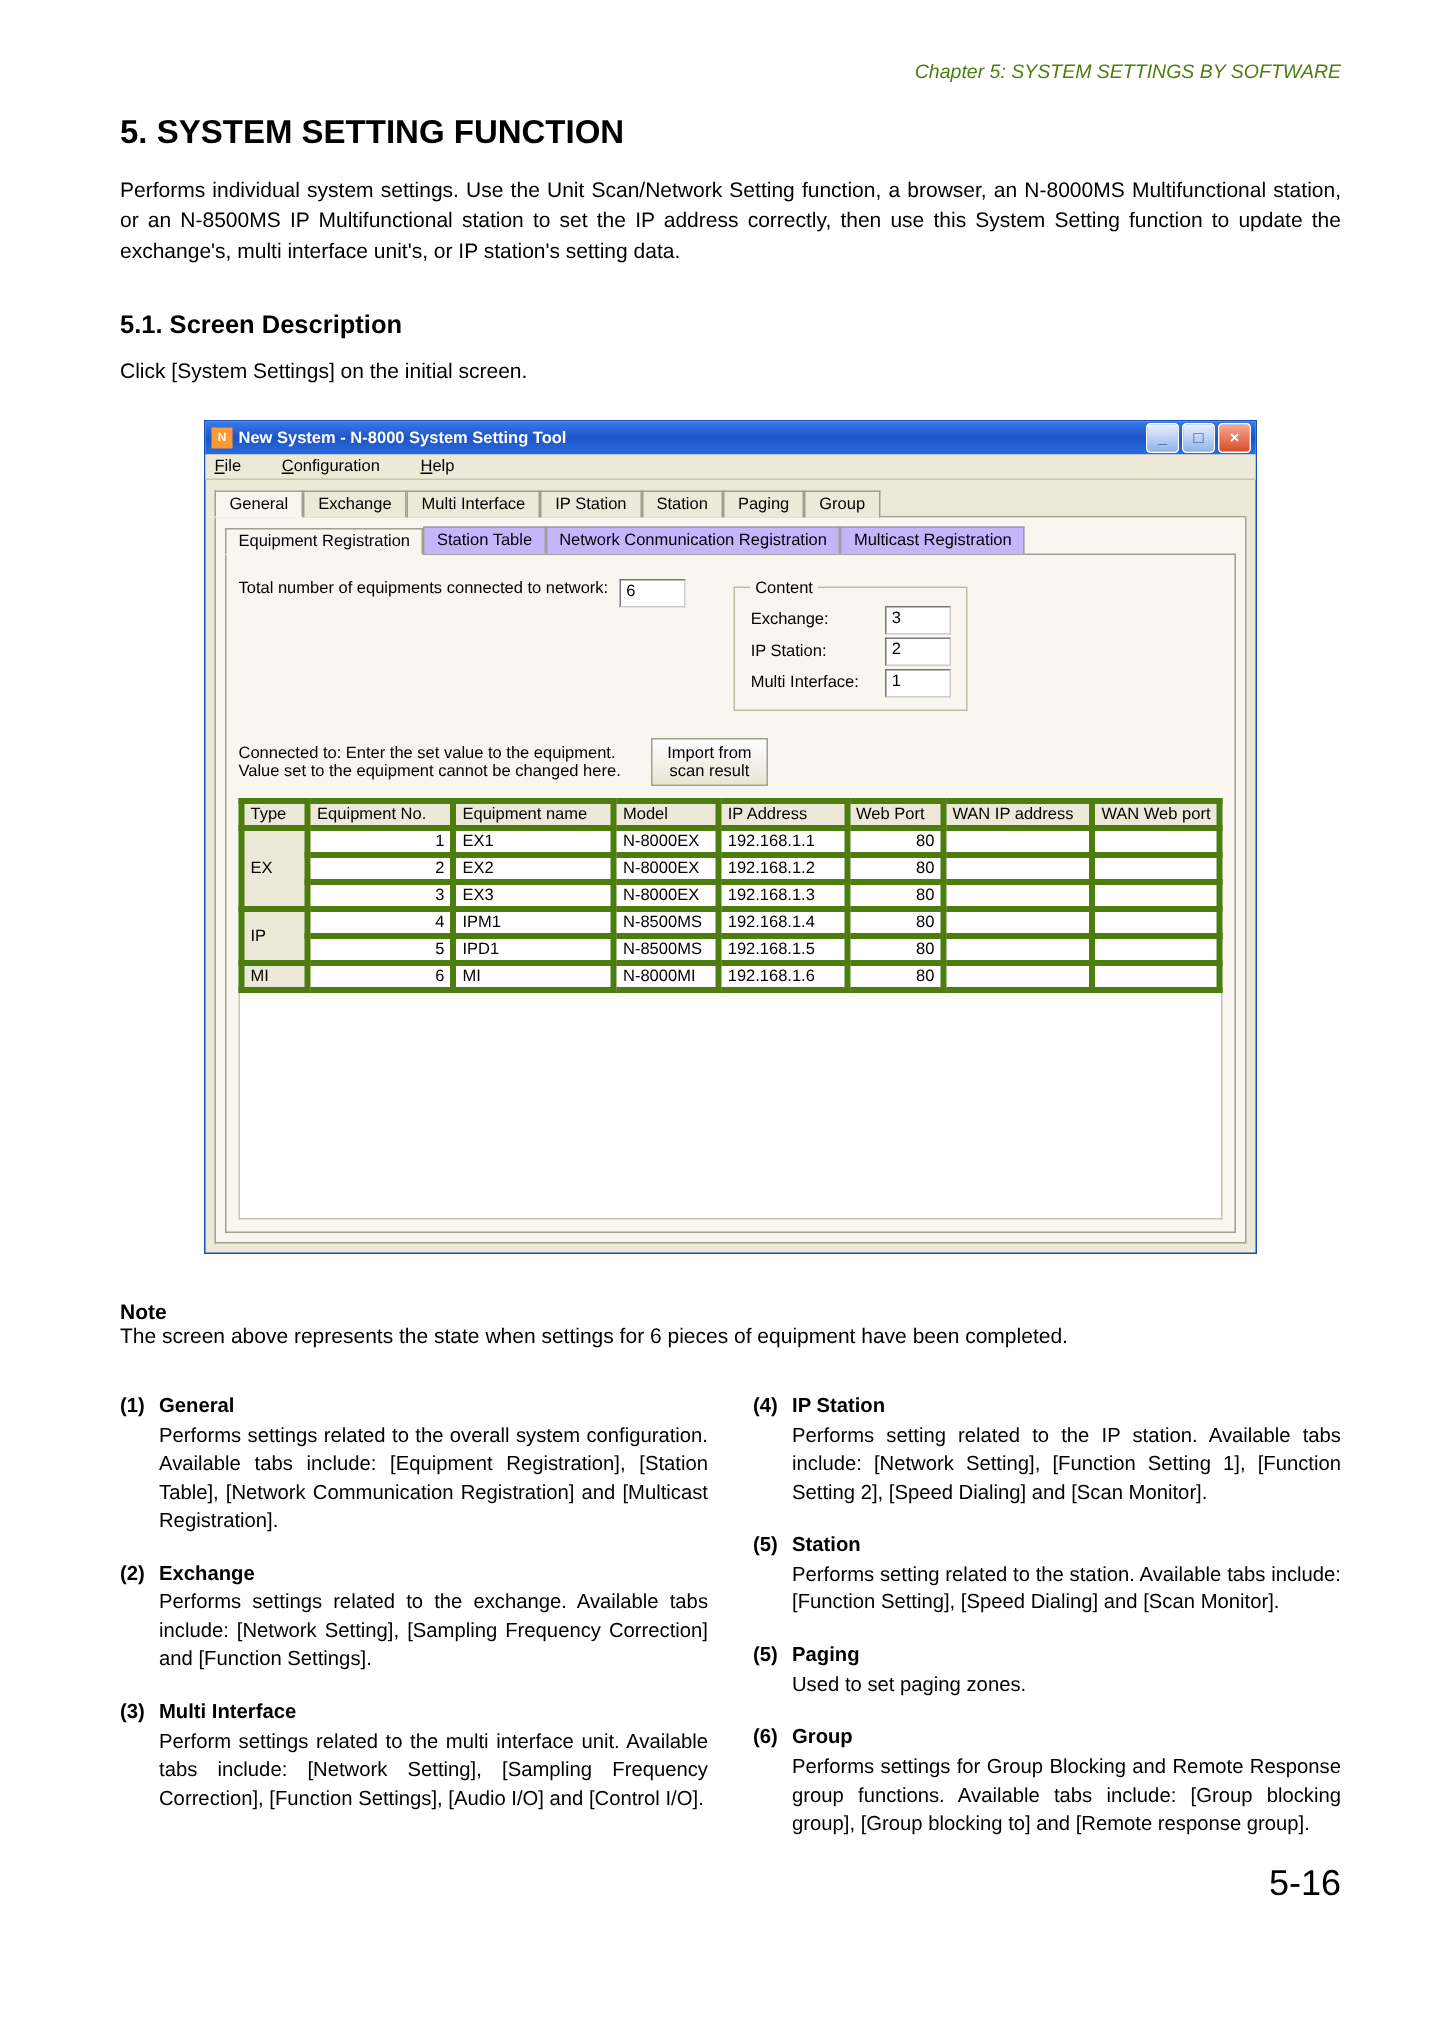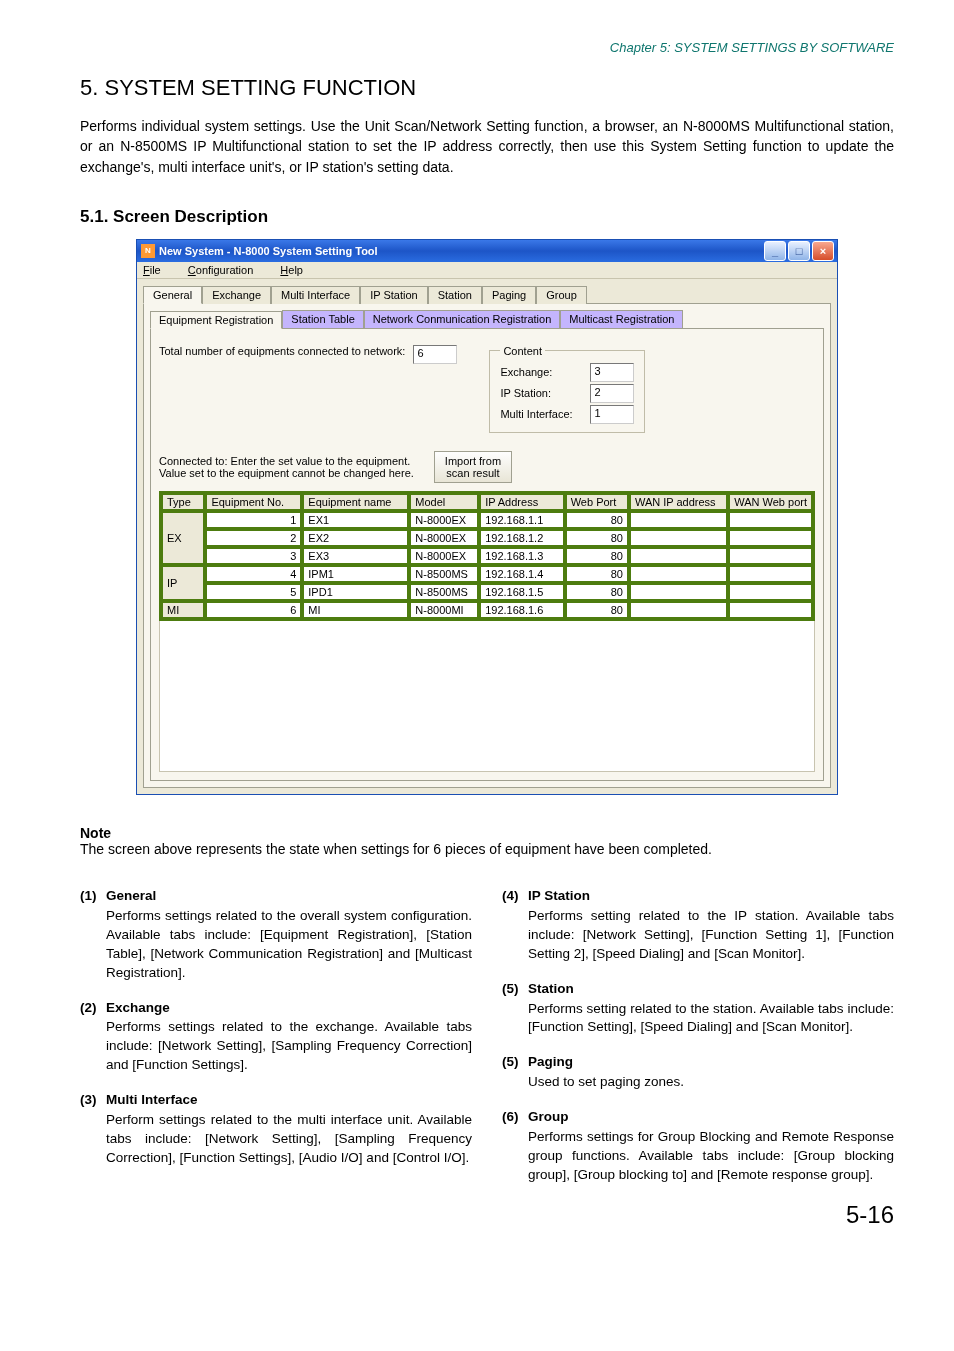--- a/index.html
+++ b/index.html
@@ -10,28 +10,28 @@
     color: #000;
     width: 954px;
   }
   .page {
     padding: 40px 60px 40px 80px;
     box-sizing: border-box;
     width: 954px;
   }
   .chapter-line {
     text-align: right;
-    color: #0f766e;
+    color: #4d7c0f;
     font-style: italic;
     font-size: 13px;
     margin-bottom: 20px;
   }
   h1.section-title {
     font-size: 22px;
-    font-weight: normal;
+    font-weight: bold;
     margin: 0 0 15px 0;
   }
   .intro {
     font-size: 14px;
     line-height: 1.45;
     text-align: justify;
     margin-bottom: 30px;
   }
   h2.subsection {
     font-size: 17px;
@@ -206,20 +206,21 @@
 
 <div class="page">
   <div class="chapter-line">Chapter 5:  SYSTEM SETTINGS BY SOFTWARE</div>
 
   <h1 class="section-title">5. SYSTEM SETTING FUNCTION</h1>
 
   <div class="intro">Performs individual system settings. Use the Unit Scan/Network Setting function, a browser, an N-8000MS Multifunctional station, or an N-8500MS IP Multifunctional station to set the IP address correctly, then use this System Setting function to update the exchange's, multi interface unit's, or IP station's setting data.</div>
 
   <h2 class="subsection">5.1. Screen Description</h2>
 
+  <div class="click-line">Click [System Settings] on the initial screen.</div>
 
   <div class="appwin">
     <div class="titlebar">
       <span class="icon">N</span>
       <span>New System - N-8000 System Setting Tool</span>
       <span class="spacer"></span>
       <span class="winbtn">_</span>
       <span class="winbtn">□</span>
       <span class="winbtn close">×</span>
     </div>

